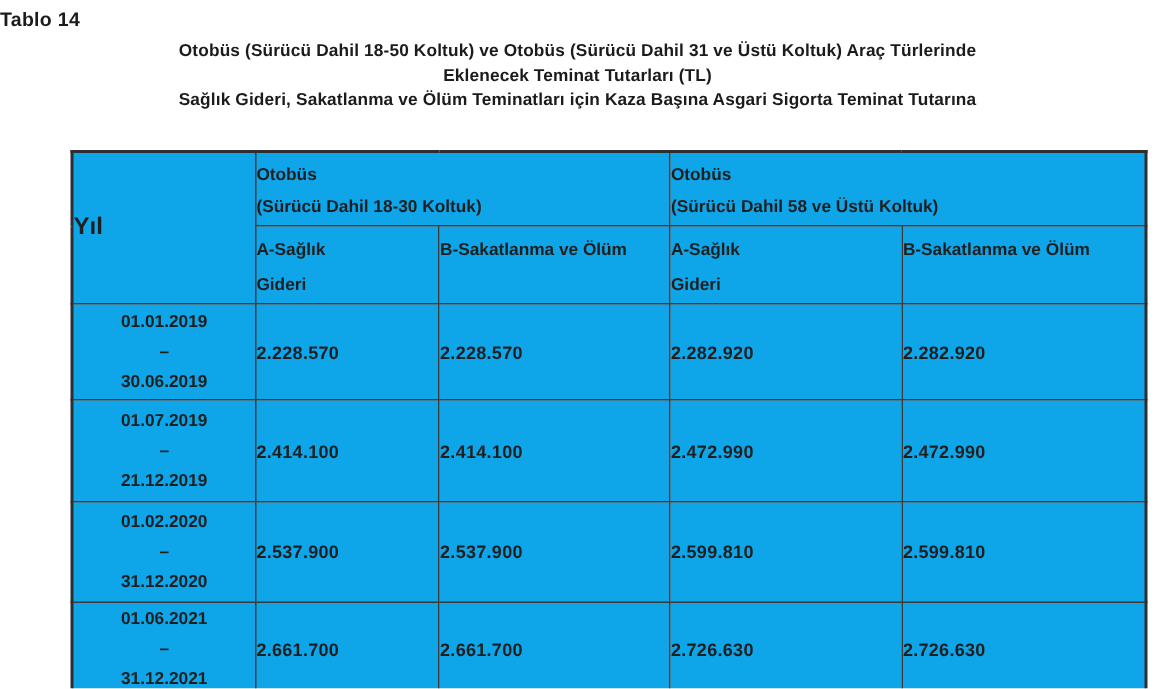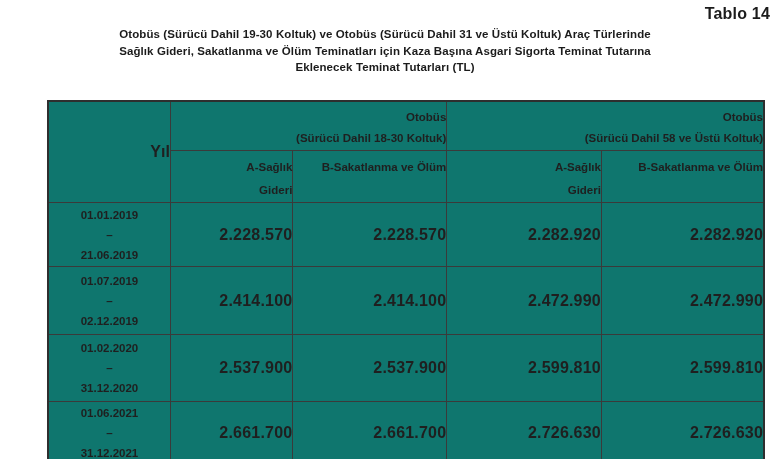--- a/index.html
+++ b/index.html
@@ -14,22 +14,22 @@
     background: #ffffff;
     font-family: "Liberation Sans", sans-serif;
     color: #1b1b1b;
     overflow: hidden;
   }
   .doc-title {
     position: absolute;
     top: 5px;
     left: 0;
     width: 100%;
-    text-align: right;
-    font-size: 16px;
+    text-align: left;
+    font-size: 13px;
     font-weight: bold;
     letter-spacing: 0.2px;
   }
   .subtitle {
     position: absolute;
     top: 26px;
     left: 0;
     width: 100%;
     text-align: center;
     font-size: 11.5px;
@@ -44,23 +44,23 @@
     width: 718px;
     border-collapse: collapse;
     table-layout: fixed;
     font-size: 11.5px;
     font-weight: bold;
     color: #1f1f1f;
   }
   table.sig-table td {
     border: 1.4px solid #3a3a3a;
     padding: 0;
-    text-align: right;
+    text-align: left;
     vertical-align: middle;
-    background: #0f766e;
+    background: #0ea5e9;
   }
   table.sig-table {
     border: 2px solid #2e2e2e;
   }
   .cell-yil {
     font-size: 16px;
   }
   .group-cell {
     height: 43px;
     vertical-align: top !important;
@@ -80,40 +80,40 @@
   .date-stack {
     display: flex;
     flex-direction: column;
     justify-content: space-between;
     align-items: center;
     height: 52px;
     padding: 5px 0;
     font-size: 11.5px;
   }
   .value-cell {
-    font-size: 16px;
+    font-size: 12px;
     letter-spacing: 0.2px;
   }
   tr.data-row { height: 64px; }
   tr.data-row-2 { height: 68px; }
   tr.data-row-3 { height: 67px; }
   tr.data-row-4 { height: 60px; }
   .line { display: block; }
 </style>
 </head>
 <body>
 
 <div class="page">
 
   <div class="doc-title">Tablo 14</div>
 
   <div class="subtitle">
-    <span class="line">Otobüs (Sürücü Dahil 19-30 Koltuk) ve Otobüs (Sürücü Dahil 31 ve Üstü Koltuk) Araç Türlerinde</span>
+    <span class="line">Otobüs (Sürücü Dahil 18-50 Koltuk) ve Otobüs (Sürücü Dahil 31 ve Üstü Koltuk) Araç Türlerinde</span>
+    <span class="line">Eklenecek Teminat Tutarları (TL)</span>
     <span class="line">Sağlık Gideri, Sakatlanma ve Ölüm Teminatları için Kaza Başına Asgari Sigorta Teminat Tutarına</span>
-    <span class="line">Eklenecek Teminat Tutarları (TL)</span>
   </div>
 
   <table class="sig-table">
     <colgroup>
       <col style="width:17.1%">
       <col style="width:17.1%">
       <col style="width:21.5%">
       <col style="width:21.6%">
       <col style="width:22.7%">
     </colgroup>
@@ -144,35 +144,35 @@
         <td class="sub-cell">
           <span class="line">B-Sakatlanma ve Ölüm</span>
         </td>
       </tr>
 
       <tr class="data-row">
         <td class="date-cell">
           <div class="date-stack">
             <span>01.01.2019</span>
             <span>–</span>
-            <span>21.06.2019</span>
+            <span>30.06.2019</span>
           </div>
         </td>
         <td class="value-cell">2.228.570</td>
         <td class="value-cell">2.228.570</td>
         <td class="value-cell">2.282.920</td>
         <td class="value-cell">2.282.920</td>
       </tr>
 
       <tr class="data-row data-row-2">
         <td class="date-cell">
           <div class="date-stack">
             <span>01.07.2019</span>
             <span>–</span>
-            <span>02.12.2019</span>
+            <span>21.12.2019</span>
           </div>
         </td>
         <td class="value-cell">2.414.100</td>
         <td class="value-cell">2.414.100</td>
         <td class="value-cell">2.472.990</td>
         <td class="value-cell">2.472.990</td>
       </tr>
 
       <tr class="data-row data-row-3">
         <td class="date-cell">

